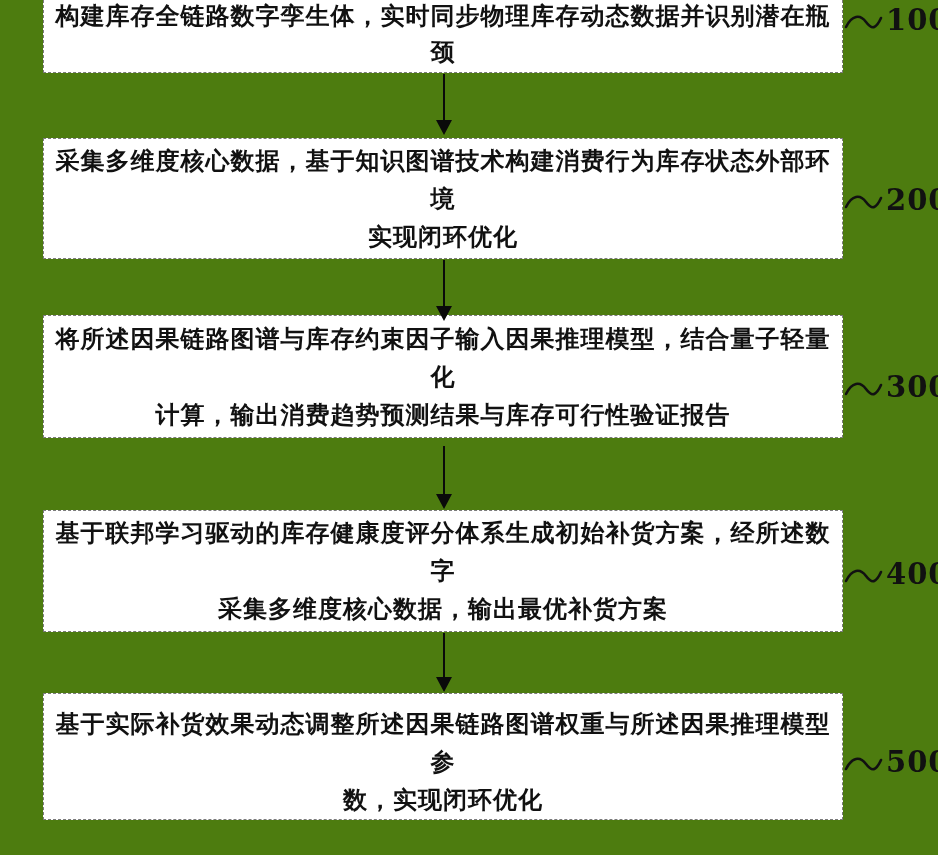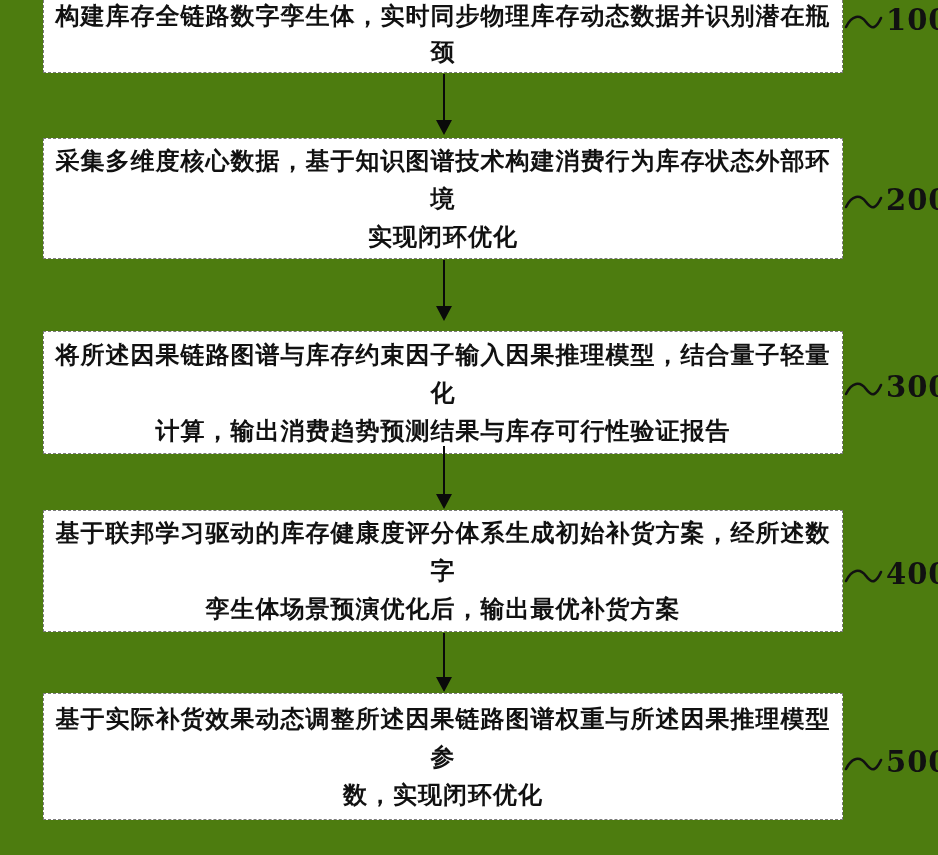--- a/index.html
+++ b/index.html
@@ -38,23 +38,23 @@
     letter-spacing: 1px;
   }
   .box-1 {
     top: 0;
     height: 73px;
     border-top: none;
     align-items: flex-start;
   }
   .box-1 .box-text { line-height: 36px; margin-top: -2px; }
   .box-2 { top: 138px; height: 121px; }
-  .box-3 { top: 331px; height: 123px; }
+  .box-3 { top: 315px; height: 123px; }
   .box-4 { top: 510px; height: 122px; }
-  .box-5 { top: 693px; height: 127px; }
+  .box-5 { top: 693px; height: 127px; align-items: flex-end; }
 
   .down-arrow {
     position: absolute;
     left: 436px;
     width: 16px;
     display: flex;
     flex-direction: column;
     align-items: center;
   }
   .down-arrow .shaft {
@@ -113,21 +113,21 @@
 实现闭环优化</div>
   </div>
 
   <div class="flow-box box-3">
     <div class="box-text">将所述因果链路图谱与库存约束因子输入因果推理模型，结合量子轻量化
 计算，输出消费趋势预测结果与库存可行性验证报告</div>
   </div>
 
   <div class="flow-box box-4">
     <div class="box-text">基于联邦学习驱动的库存健康度评分体系生成初始补货方案，经所述数字
-孪生体场景预演优化后，输出最优补货方案</div>
+采集多维度核心数据，输出最优补货方案</div>
   </div>
 
   <div class="flow-box box-5">
     <div class="box-text">基于实际补货效果动态调整所述因果链路图谱权重与所述因果推理模型参
 数，实现闭环优化</div>
   </div>
 
   <div class="down-arrow arrow-1">
     <div class="shaft"></div>
     <div class="head"></div>

